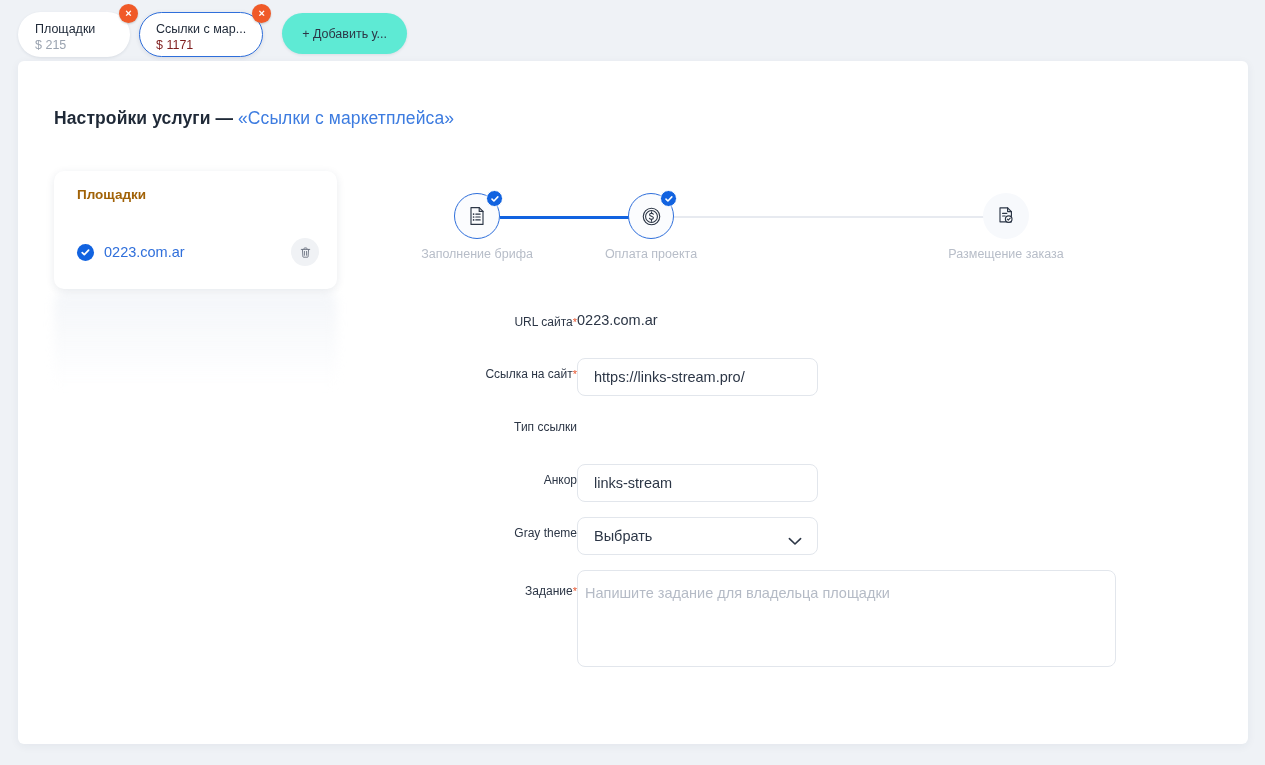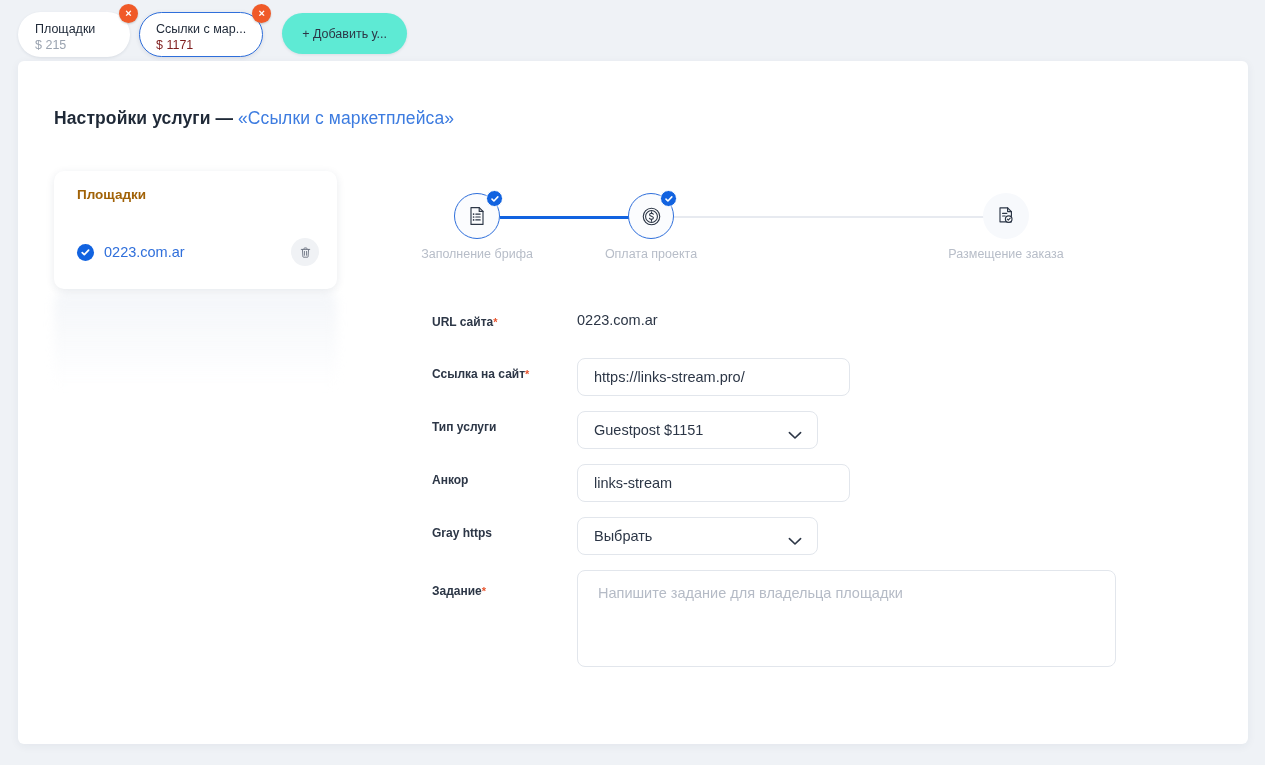--- a/index.html
+++ b/index.html
@@ -268,35 +268,36 @@
   }
   .frow {
     position: relative;
     display: flex;
     align-items: flex-start;
   }
   .flabel {
     width: 145px;
     flex: 0 0 145px;
     font-size: 12px;
-    font-weight: 700;
+    font-weight: 400;
     color: #2c3646;
     padding-top: 9px;
     white-space: nowrap;
+    text-align: right;
   }
   .req { color: #e8552f; font-size: 11px; }
 
   .fvalue-static {
     font-size: 14.5px;
     color: #2c3646;
     padding-top: 6px;
   }
 
   .finput {
-    width: 273px;
+    width: 241px;
     height: 38px;
     border: 1px solid #e2e6ec;
     border-radius: 8px;
     background: #fff;
     padding: 0 16px;
     font-size: 14.5px;
     color: #2c3646;
     font-family: inherit;
     outline: none;
   }
@@ -327,21 +328,21 @@
     top: 15px;
     pointer-events: none;
   }
 
   .ftextarea {
     width: 539px;
     height: 97px;
     border: 1px solid #e2e6ec;
     border-radius: 8px;
     background: #fff;
-    padding: 14px 20px;
+    padding: 14px 7px;
     font-size: 14.5px;
     color: #14532d;
     font-family: inherit;
     resize: none;
     outline: none;
   }
   .ftextarea::placeholder { color: #b5bbc6; }
 </style>
 </head>
 <body>
@@ -457,38 +458,30 @@
         <div class="flabel"><span>URL сайта</span><span class="req">*</span></div>
         <div class="fvalue-static">0223.com.ar</div>
       </div>
 
       <div class="frow" style="height:53px;">
         <div class="flabel"><span>Ссылка на сайт</span><span class="req">*</span></div>
         <input class="finput" type="text" value="https://links-stream.pro/" style="">
       </div>
 
       <div class="frow" style="height:53px;">
-        <div class="flabel">Тип услуги</div>
-        <div class="fselect">
-          <div class="fselect-box">Guestpost  $1151</div>
-          <span class="chev">
-            <svg width="14" height="9" viewBox="0 0 14 9" fill="none" stroke="#2c3646" stroke-width="1.6" stroke-linecap="round" stroke-linejoin="round">
-                <path d="M1.4 1.6 L7 7 L12.6 1.6"></path>
-              </svg>
-          </span>
-        </div>
+        <div class="flabel">Тип ссылки</div>
       </div>
 
       <div class="frow" style="height:53px;">
         <div class="flabel">Анкор</div>
         <input class="finput" type="text" value="links-stream" style="">
       </div>
 
       <div class="frow" style="height:53px;">
-        <div class="flabel">Gray https</div>
+        <div class="flabel">Gray theme</div>
         <div class="fselect">
           <div class="fselect-box">Выбрать</div>
           <span class="chev">
             <svg width="14" height="9" viewBox="0 0 14 9" fill="none" stroke="#2c3646" stroke-width="1.6" stroke-linecap="round" stroke-linejoin="round">
                 <path d="M1.4 1.6 L7 7 L12.6 1.6"></path>
               </svg>
           </span>
         </div>
       </div>
 

